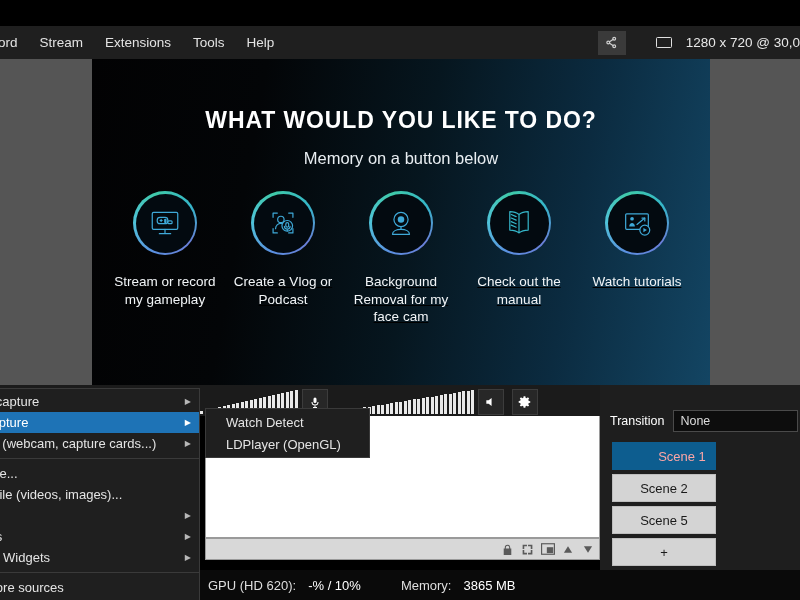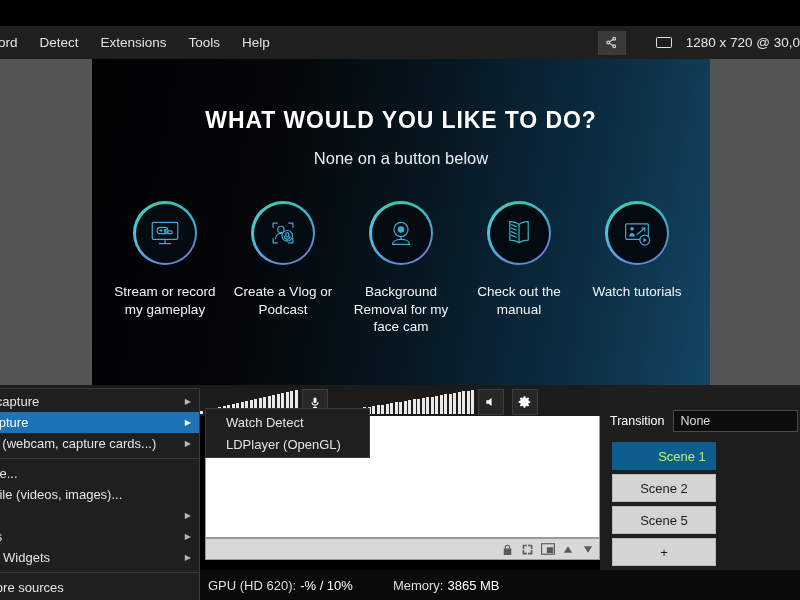--- a/index.html
+++ b/index.html
@@ -44,21 +44,21 @@
     overflow:hidden;
   }
   .welcome-title {
     position:absolute; left:0; right:0; top:48px; text-align:center;
     color:#fff; font-size:23px; font-weight:bold; letter-spacing:.9px;
   }
   .welcome-sub {
     position:absolute; left:0; right:0; top:90px; text-align:center;
     color:#e9eef2; font-size:16.5px; font-weight:400;
   }
-  .cards { position:absolute; left:0; right:0; top:142px; display:flex; justify-content:center; gap:0; }
+  .cards { position:absolute; left:0; right:0; top:132px; display:flex; justify-content:center; gap:0;text-decoration:underline; }
   .card { width:118px; display:flex; flex-direction:column; align-items:center; cursor:pointer; }
   .card .ring {
     width:64px; height:64px; border-radius:50%;
     background:conic-gradient(from 200deg,#5b8fe0,#4fc3d9,#3fc9a8,#35b6c9,#6a7fd8,#5b8fe0);
     display:flex; align-items:center; justify-content:center;
   }
   .card .ring-inner {
     width:59px; height:59px; border-radius:50%; background:#030a10;
     display:flex; align-items:center; justify-content:center;
   }
@@ -100,29 +100,29 @@
   }
   .scene-grid {
     position:absolute; left:612px; top:442px; width:200px;
     display:flex; flex-wrap:wrap; gap:4px;
   }
   .scene-btn {
     width:104px; height:28px; background:#d4d4d4; color:#1a1a1a;
     font-size:13px; display:flex; align-items:center; justify-content:center;
     border:1px solid #bdbdbd; cursor:pointer;
   }
-  .scene-btn.active { background:#0d5d8f; color:#bef264; border-color:#0d5d8f;padding-left:36px; }
+  .scene-btn.active { background:#0d5d8f; color:#fca5a5; border-color:#0d5d8f;padding-left:36px; }
 
   
   .statusbar {
     position:absolute; left:0; top:570px; width:800px; height:30px; background:#0a0a0a;
     display:flex; align-items:center; color:#dfdfdf; font-size:13px; padding-left:208px; gap:40px;
   }
   .status-val { color:#ffffff; }
-  .status-grp { display:flex; gap:4px; }
+  .status-grp { display:flex; gap:12px; }
 
   
   .ctx {
     position:absolute; left:-30px; top:388px; width:230px; background:#1f1f1f;
     border:1px solid #3a3a3a; padding:2px 0; z-index:40;
   }
   .ctx-item {
     height:21px; display:flex; align-items:center; color:#e4e4e4; font-size:13px;
     padding:0 8px 0 14px; white-space:nowrap; cursor:default; position:relative;
   }
@@ -142,21 +142,21 @@
 </head>
 <body>
 
 <div id="app">
 
   <div class="top-strip"></div>
 
   <div class="menubar">
     <div id="menu-items-host" style="display:flex;align-items:center;">
         <div class="menu-item clipped">ord</div>
-        <div class="menu-item">Detect</div>
+        <div class="menu-item">Stream</div>
         <div class="menu-item">Extensions</div>
         <div class="menu-item">Tools</div>
         <div class="menu-item">Help</div>
       </div>
     <div class="menubar-right">
       <div class="share-btn">
         <svg width="13" height="13" viewBox="0 0 24 24" fill="none" stroke="#cfcfcf" stroke-width="2.2" stroke-linecap="round" stroke-linejoin="round">
           <circle cx="17" cy="5" r="2.6"></circle>
             <circle cx="17" cy="19" r="2.6"></circle>
             <circle cx="6" cy="12" r="2.6"></circle>
@@ -169,21 +169,21 @@
         <span>1280 x 720 @ 30,0</span>
       </div>
     </div>
   </div>
 
   <div class="left-dock"></div>
   <div class="right-dock"></div>
 
   <div class="preview">
     <div class="welcome-title">WHAT WOULD YOU LIKE TO DO?</div>
-    <div class="welcome-sub">None on a button below</div>
+    <div class="welcome-sub">Memory on a button below</div>
     <div class="cards" id="cards-host">
         <div class="card">
           <div class="ring">
             <div class="ring-inner">
               <svg width="34" height="34" viewBox="0 0 48 48" fill="none" stroke="#3fa9d8" stroke-width="1.7" stroke-linecap="round" stroke-linejoin="round">
     <rect x="6" y="9" width="36" height="24" rx="2"></rect>
                 <path d="M20 39h8M24 33v6M16 39h16"></path>
     <rect x="13" y="16" width="15" height="9" rx="4"></rect>
                 <path d="M17 20.5h3M18.5 19v3"></path>
                 <circle cx="24.5" cy="19.8" r="1"></circle>

